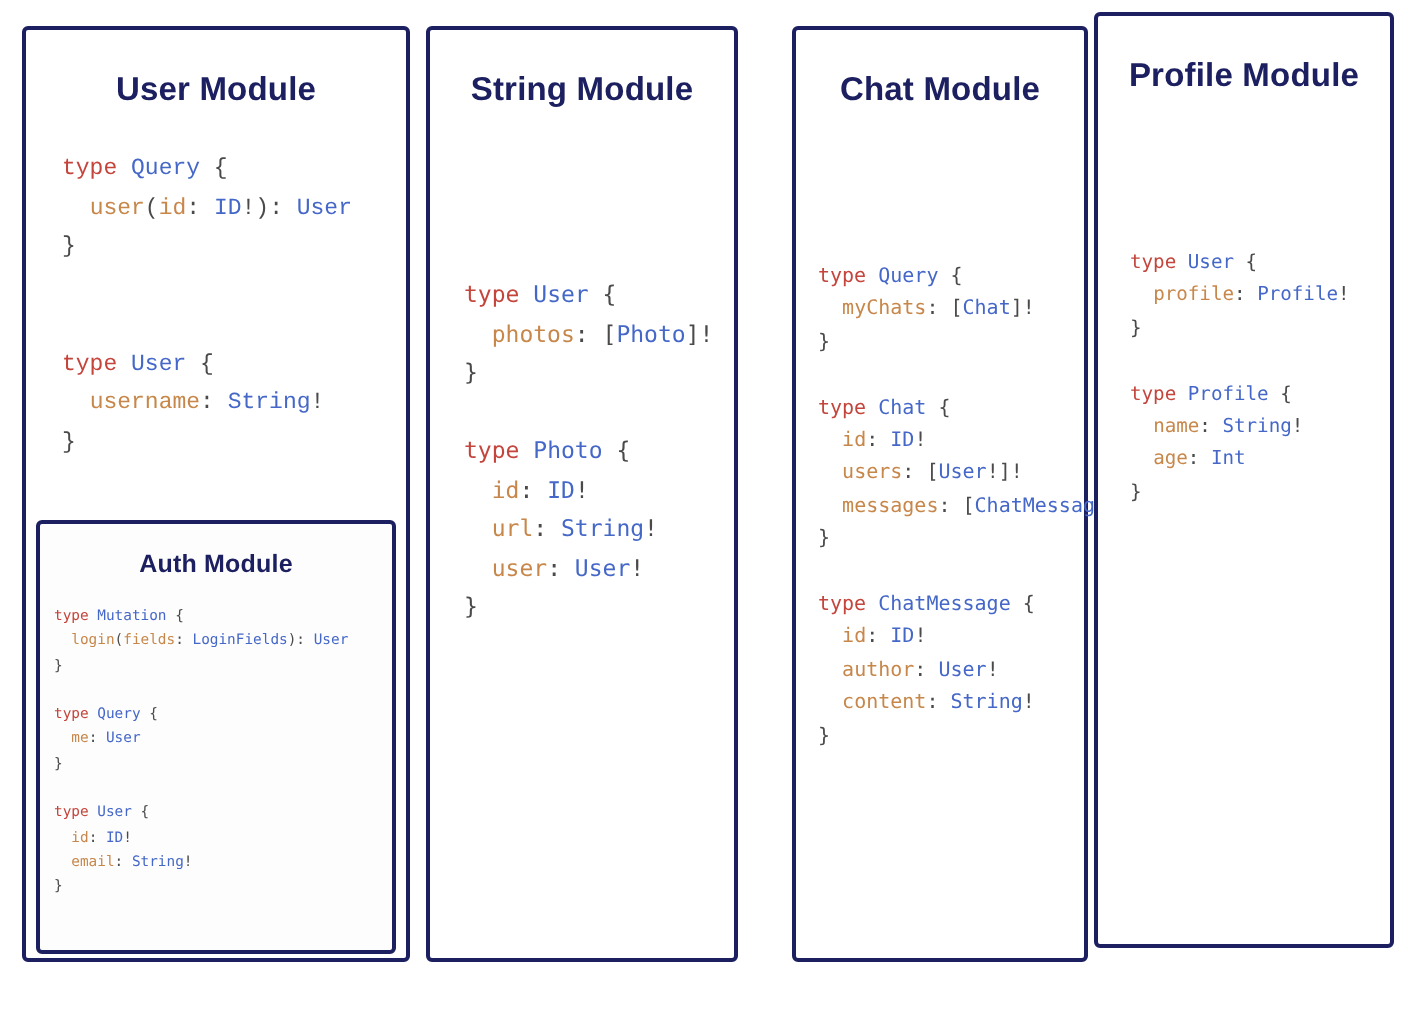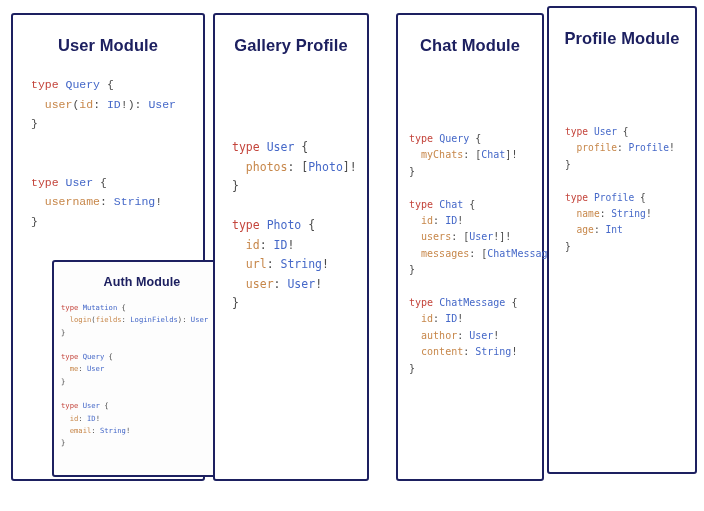--- a/index.html
+++ b/index.html
@@ -70,21 +70,20 @@
 
   
   #card-auth {
     position: absolute;
     box-sizing: border-box;
     left: 5px; top: 245px;
     width: 180px; height: 217px;
     background: #fdfdfd;
     border: 2px solid #1d2060;
     border-radius: 3px;
-    margin-left: 34px;
   }
   #card-auth .card-title {
     font-size: 12.5px;
     line-height: 16px;
     margin-top: 12px;
   }
   #card-auth .code-auth {
     font-size: 7.2px;
     line-height: 12.3px;
     margin: 12px 0 0 7px;
@@ -150,21 +149,21 @@
 <span class="p">}</span>
 
 <span class="k">type</span><span class="p"> </span><span class="t">User</span><span class="p"> {</span>
 <span class="p">  </span><span class="f">id</span><span class="p">: </span><span class="t">ID</span><span class="p">!</span>
 <span class="p">  </span><span class="f">email</span><span class="p">: </span><span class="t">String</span><span class="p">!</span>
 <span class="p">}</span></div>
     </div>
   </div>
 
   <div class="card" id="card-gallery">
-    <div class="card-title">Gallery Profile</div>
+    <div class="card-title">String Module</div>
     <div class="code code-gallery"><span class="k">type</span><span class="p"> </span><span class="t">User</span><span class="p"> {</span>
 <span class="p">  </span><span class="f">photos</span><span class="p">: [</span><span class="t">Photo</span><span class="p">]!</span>
 <span class="p">}</span>
 
 <span class="k">type</span><span class="p"> </span><span class="t">Photo</span><span class="p"> {</span>
 <span class="p">  </span><span class="f">id</span><span class="p">: </span><span class="t">ID</span><span class="p">!</span>
 <span class="p">  </span><span class="f">url</span><span class="p">: </span><span class="t">String</span><span class="p">!</span>
 <span class="p">  </span><span class="f">user</span><span class="p">: </span><span class="t">User</span><span class="p">!</span>
 <span class="p">}</span></div>
   </div>

